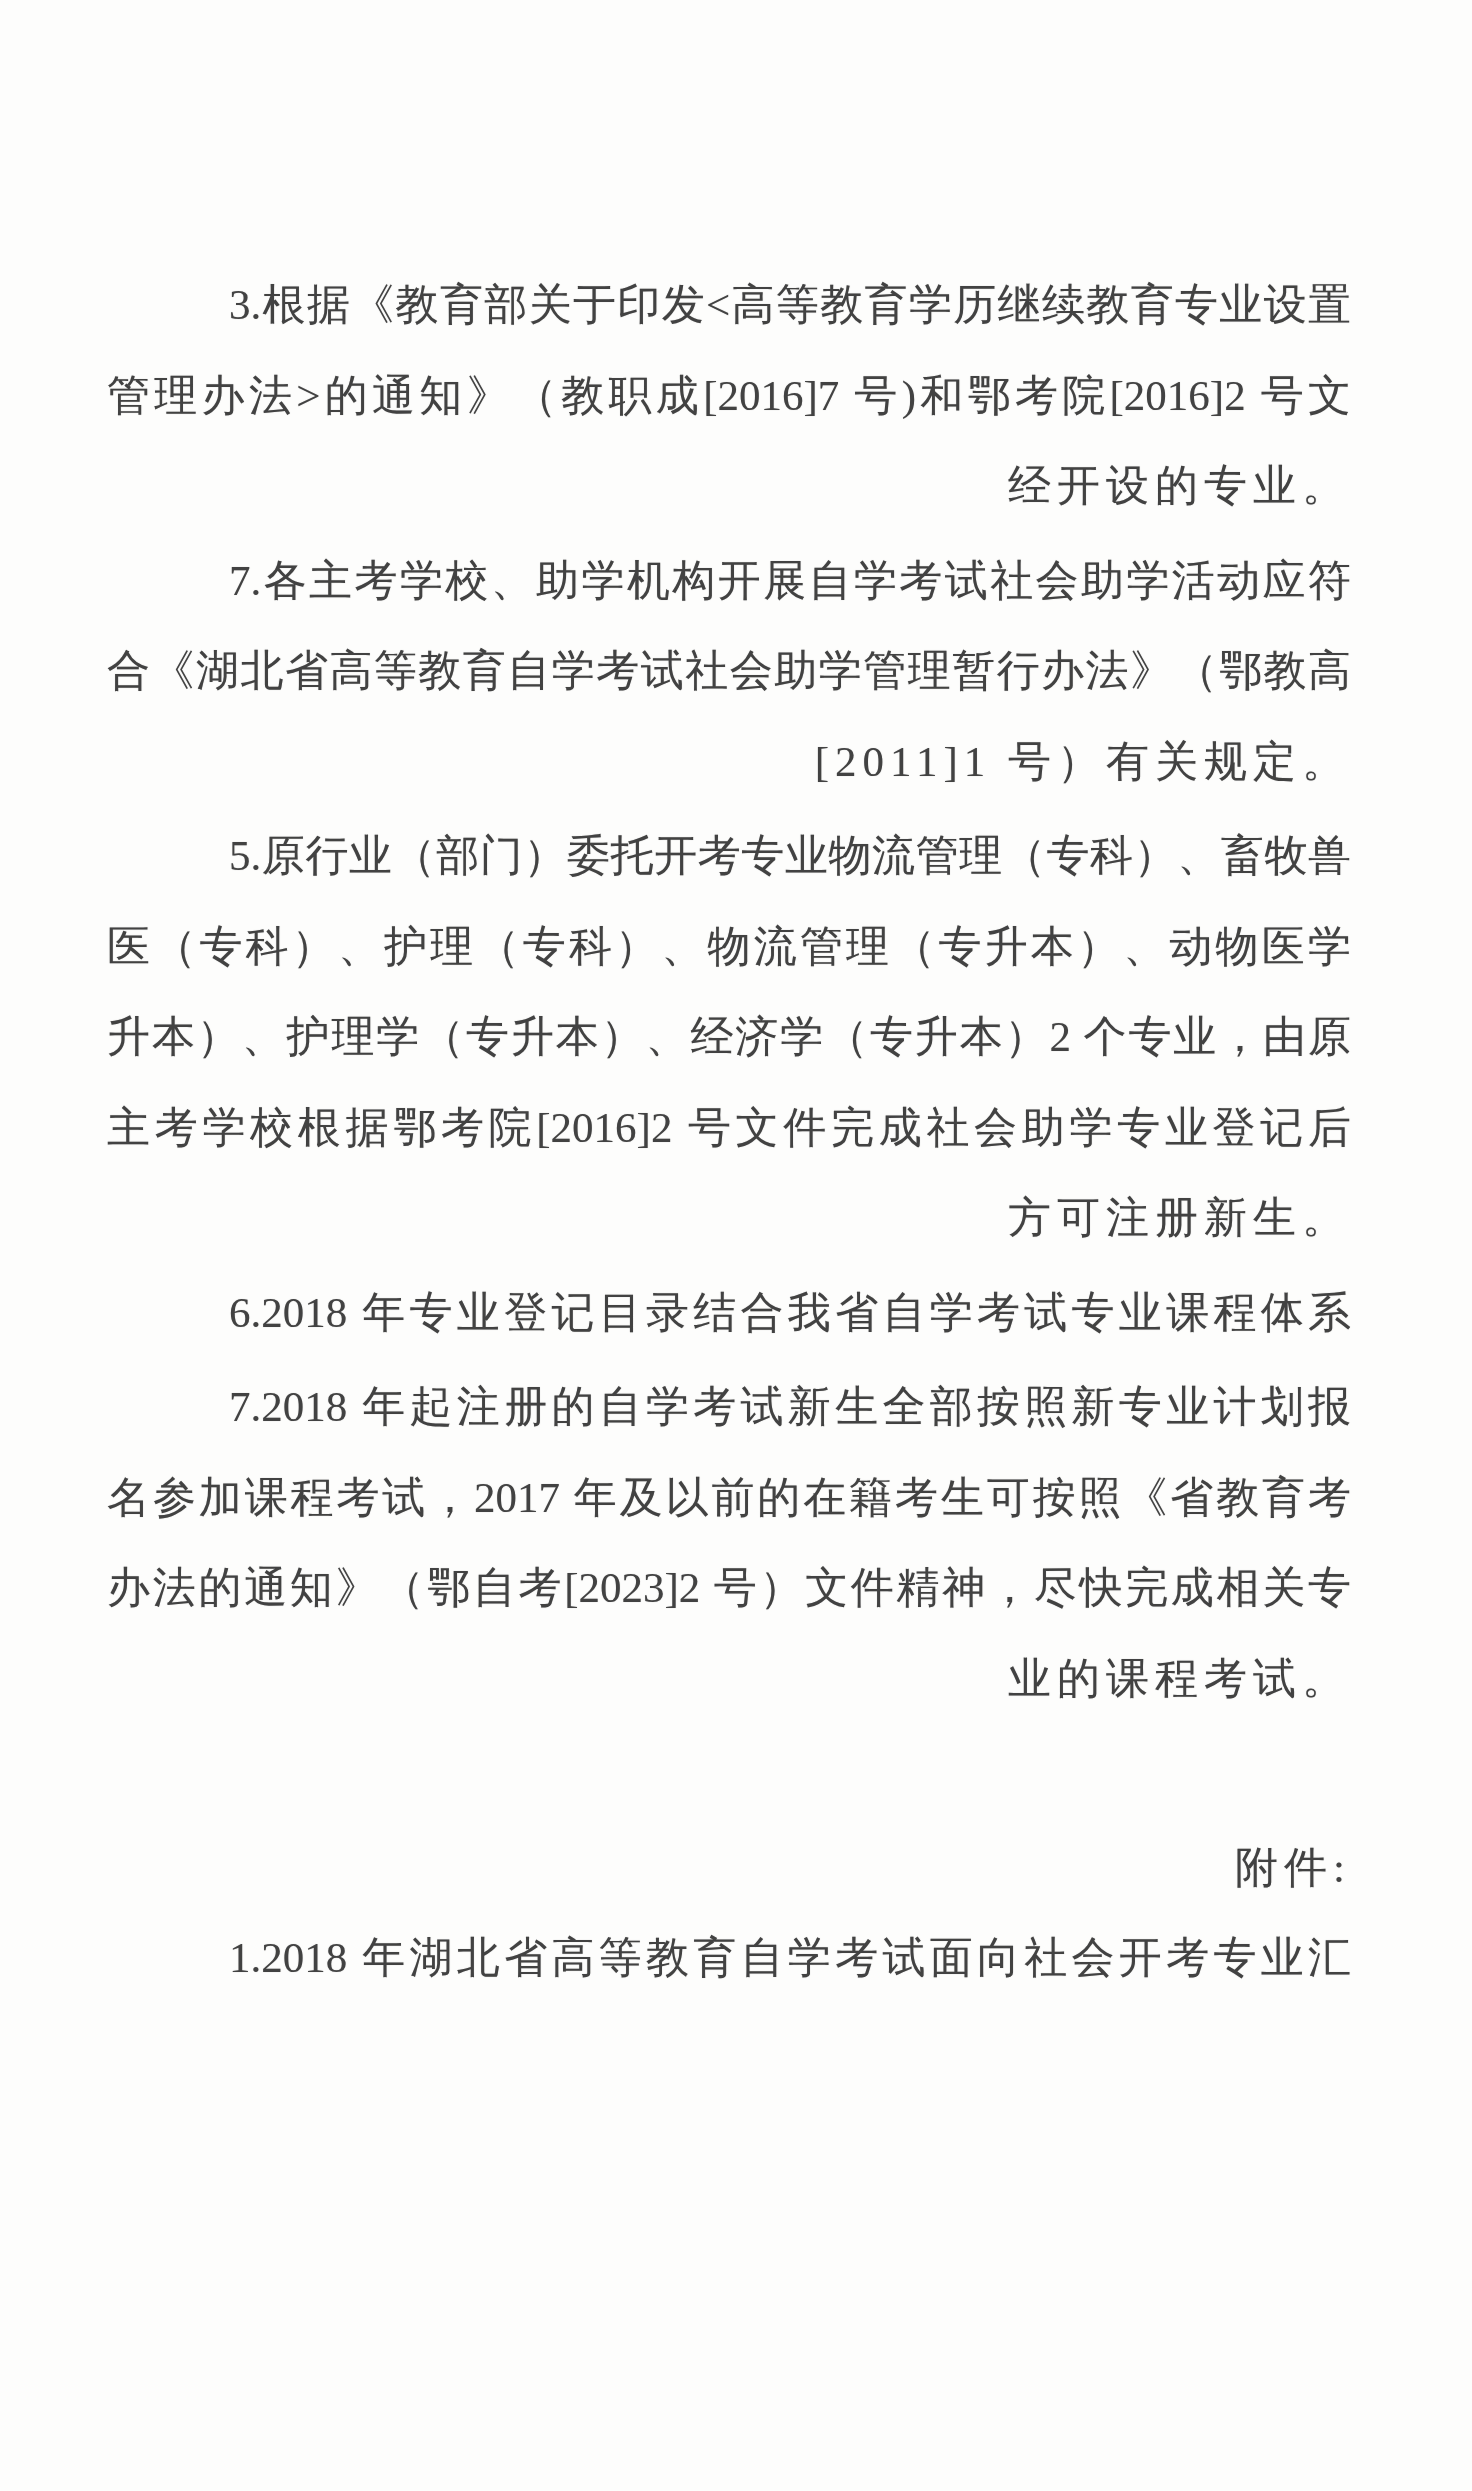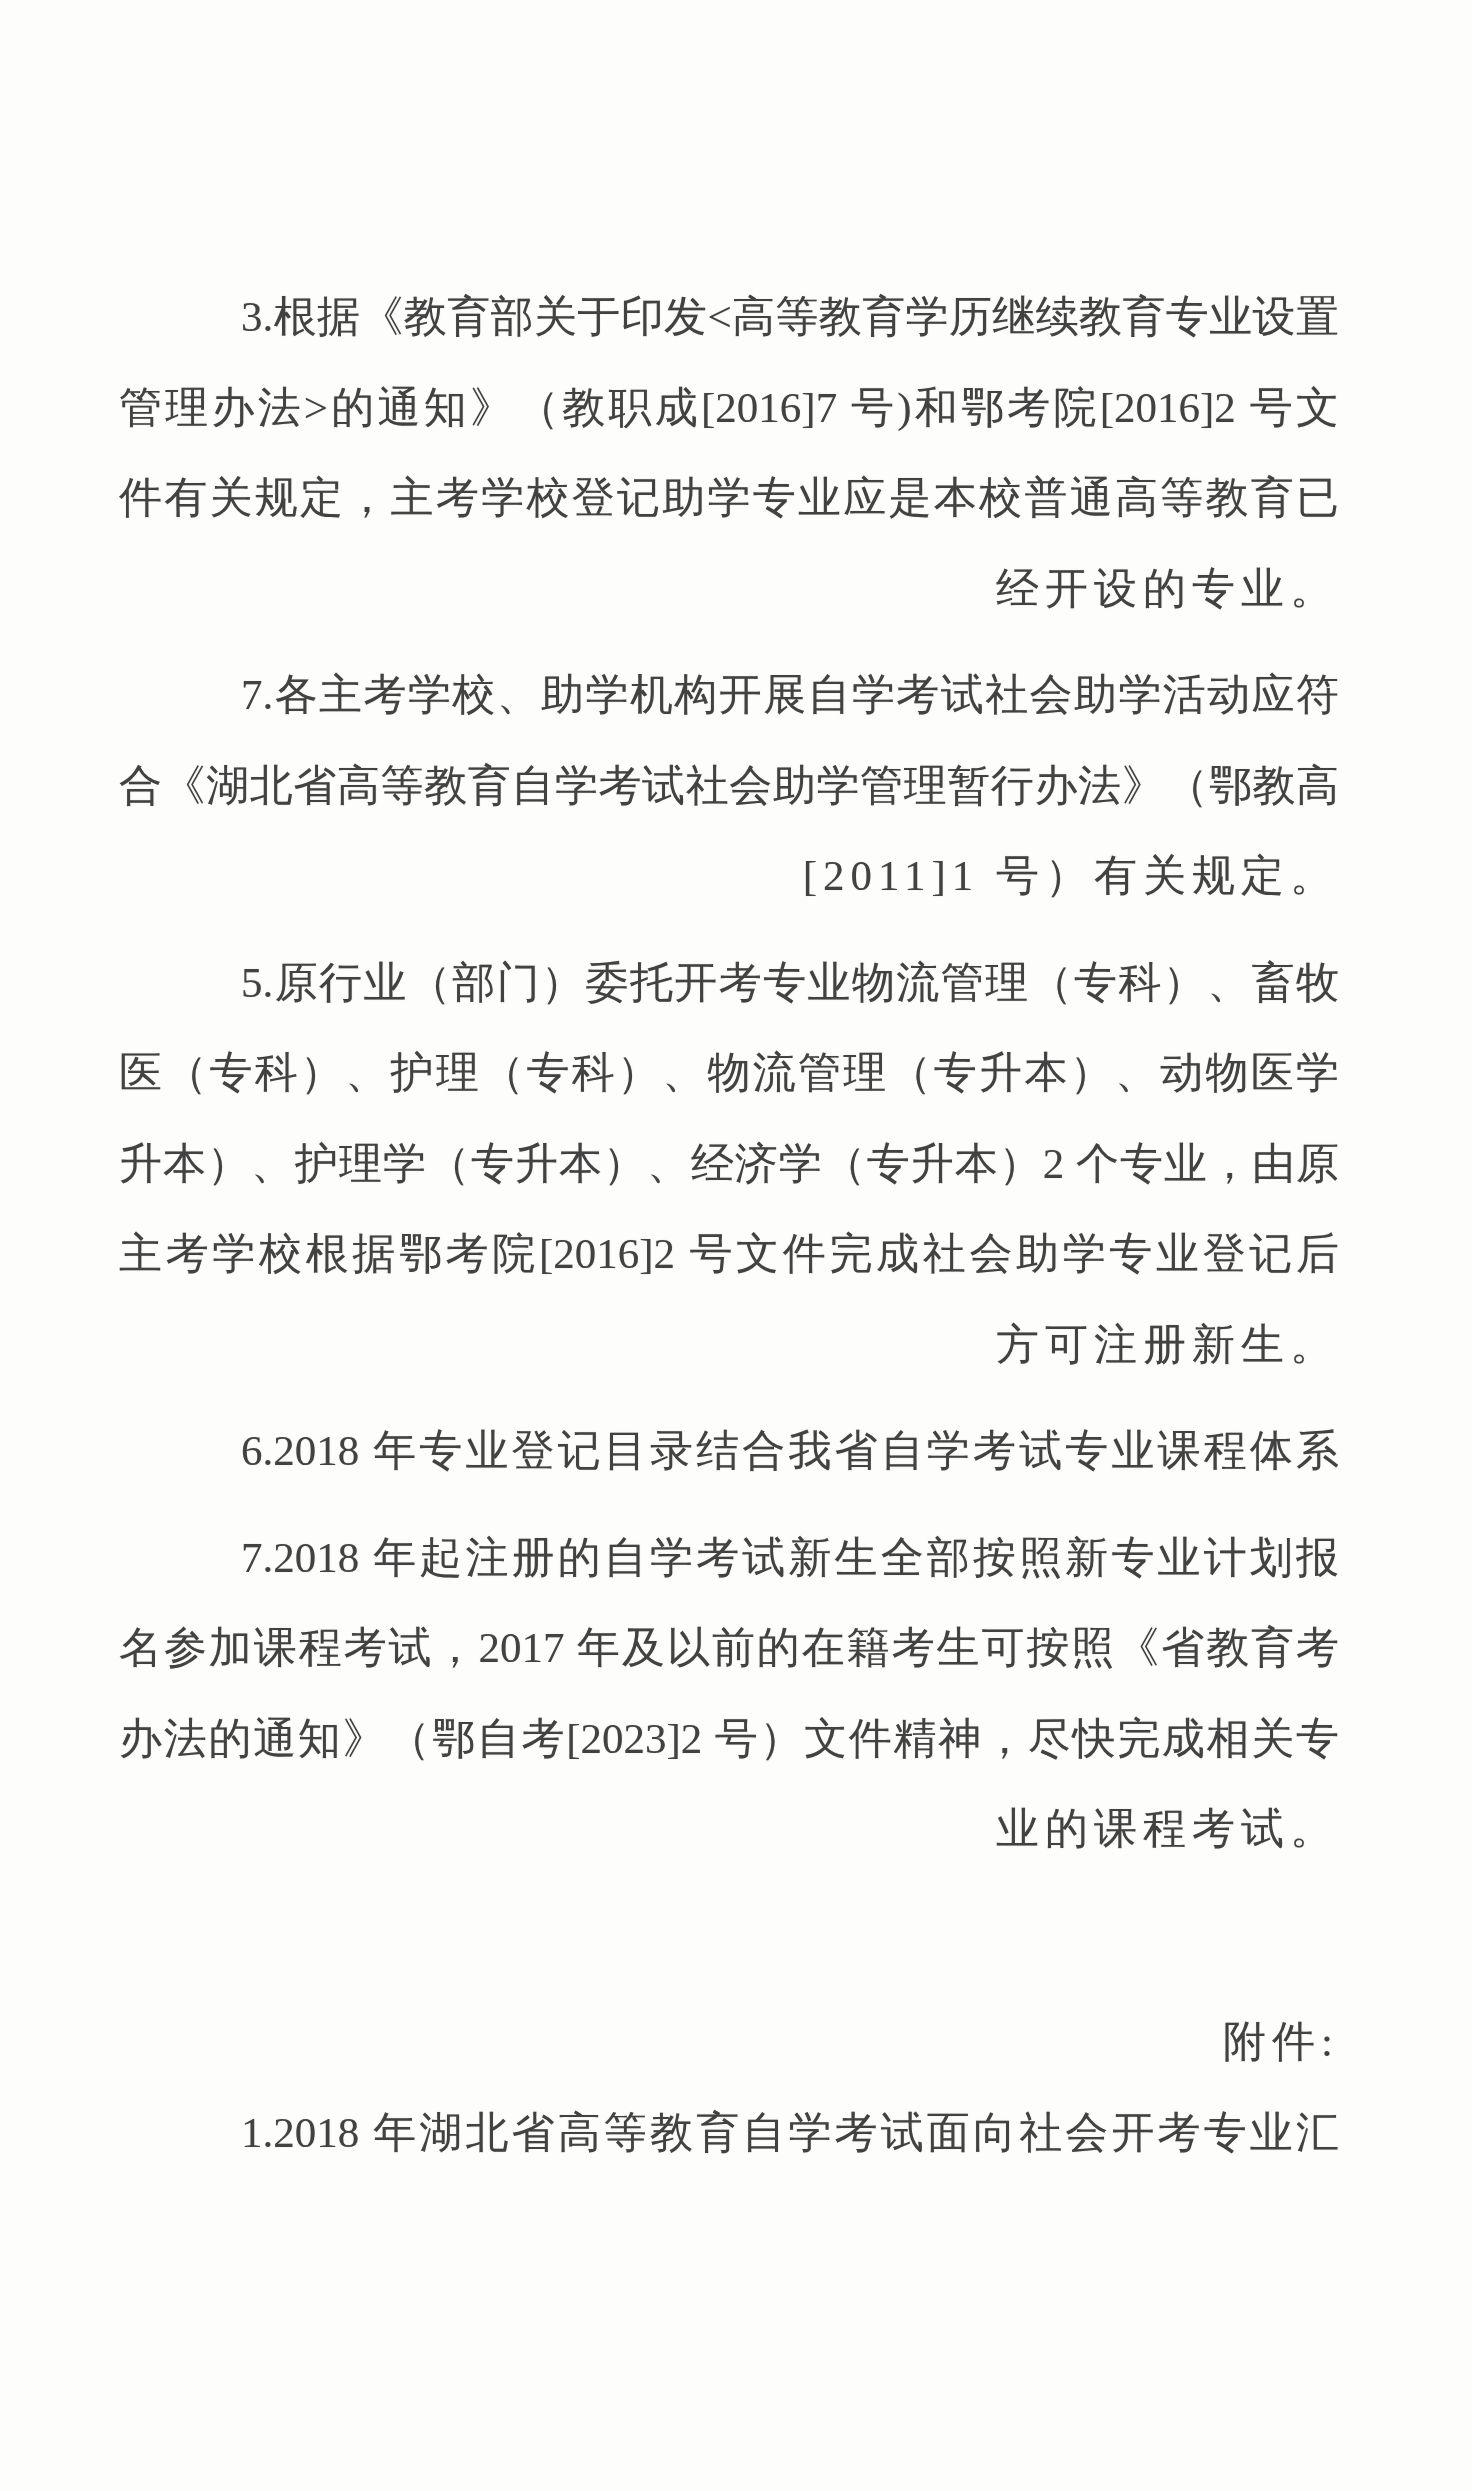--- a/index.html
+++ b/index.html
@@ -16,21 +16,21 @@
     overflow: hidden;
     font-family: "Liberation Serif", serif;
   }
   .content {
     position: absolute;
     left: 103px;
     top: 256px;
     width: 1252px;
     color: #424242;
   }
-  .para { margin: 16px; padding: 0; }
+  .para { margin: 4px; padding: 0; }
   .line {
     height: 90.5px;
     line-height: 90.5px;
     font-size: 43px;
     overflow: hidden;
     white-space: normal;
     text-shadow: 0 0 1px rgba(70,70,70,0.35);
   }
   
   .fill {
@@ -49,21 +49,20 @@
 </style>
 </head>
 <body>
 
 <div class="page">
   <div class="content">
 
     <div class="para">
       <div class="line fill indent">3.根据《教育部关于印发&lt;高等教育学历继续教育专业设置</div>
       <div class="line fill">管理办法&gt;的通知》（教职成[2016]7 号)和鄂考院[2016]2 号文</div>
-      <div class="line fill">件有关规定，主考学校登记助学专业应是本校普通高等教育已</div>
       <div class="line last">经开设的专业。</div>
     </div>
 
     <div class="para">
       <div class="line fill indent">7.各主考学校、助学机构开展自学考试社会助学活动应符</div>
       <div class="line fill">合《湖北省高等教育自学考试社会助学管理暂行办法》（鄂教高</div>
       <div class="line last">[2011]1 号）有关规定。</div>
     </div>
 
     <div class="para">

